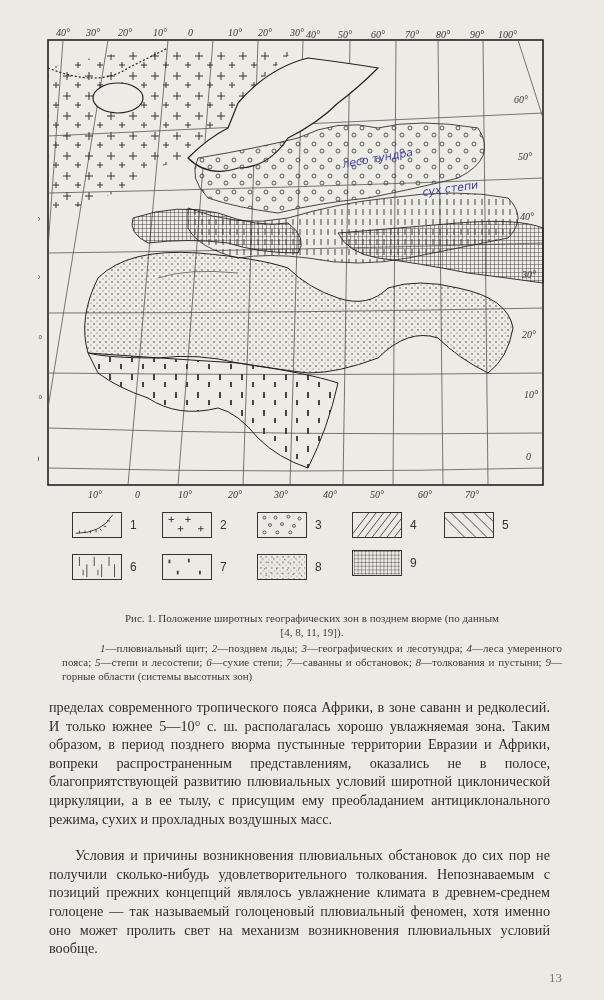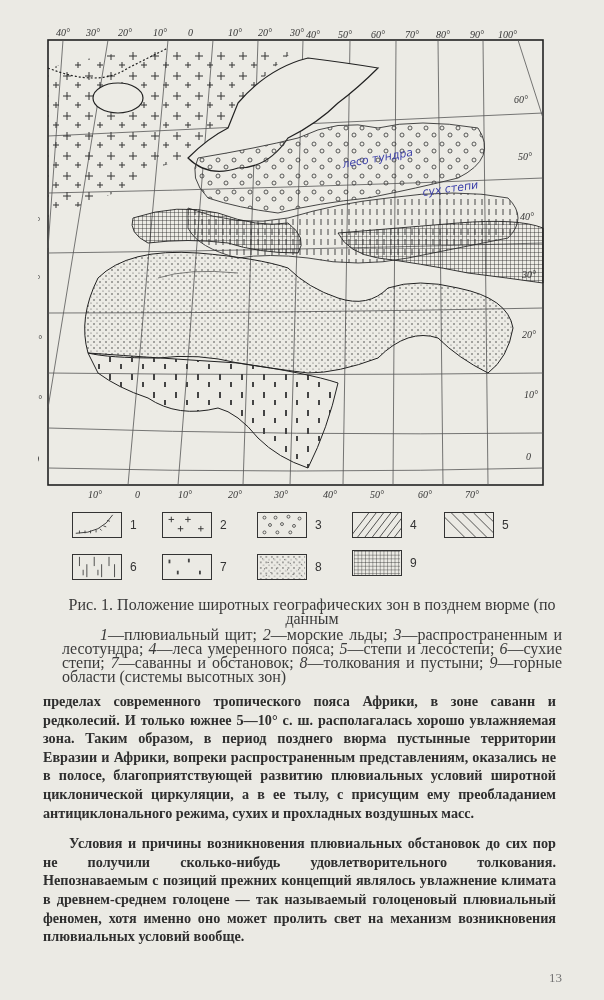--- a/index.html
+++ b/index.html
@@ -11,26 +11,26 @@
     position:relative;
   }
   .map-wrap { position:absolute; left:38px; top:28px; width:520px; height:475px; }
   .map-wrap svg { width:100%; height:100%; display:block; }
   .axlab { font-family:"Liberation Serif",serif; font-style:italic; font-size:10px; fill:#333; }
   .legend { position:absolute; left:72px; top:510px; width:480px; height:80px; }
   .legend-item { position:absolute; display:flex; align-items:center; }
   .legend-box { width:50px; height:26px; border:1.6px solid #333; box-sizing:border-box; background:#ebeae4; overflow:hidden; }
   .legend-box svg { width:100%; height:100%; display:block; }
   .legend-num { font-family:"Liberation Sans",sans-serif; font-size:12px; margin-left:8px; color:#333; }
-  .caption { position:absolute; left:62px; width:500px; font-size:16px; line-height:14px; color:#3a3a3a; }
+  .caption { position:absolute; left:62px; width:500px; font-size:11px; line-height:14px; color:#3a3a3a;margin-top:13px; }
   .cap-title { top:598px; text-align:center; }
   .cap-legend { top:628px; text-align:justify; text-indent:38px; }
   .cap-legend i { font-style:italic; }
   .body-text { position:absolute; left:31px; width:537px; font-size:14.2px; line-height:18.6px; text-align:justify; color:#2e2e2e; }
-  .body-text p { margin:12px;font-weight:bold; }
+  .body-text p { margin:18px; }
   .body-text p.indent { text-indent:26px; }
   .page-num { position:absolute; left:549px; top:970px; font-size:13px; color:#737373; }
 </style>
 </head>
 <body>
 
 <div class="map-wrap">
   <svg viewBox="0 0 520 475">
     <defs>
       <pattern id="pCross" width="22" height="20" patternUnits="userSpaceOnUse">
@@ -270,23 +270,24 @@
       <svg viewBox="0 0 50 26">
           <rect width="50" height="26" fill="url(#pGrid)"></rect>
         </svg>
     </div>
     <span class="legend-num">9</span>
   </div>
 </div>
 
 <div class="caption cap-title">
   <div>Рис. 1. Положение широтных географических зон в позднем вюрме (по данным</div>
+  <div>[4, 8, 11, 19]).</div>
 </div>
 <div class="caption cap-legend">
-  <i>1</i><span>—плювиальный щит; </span><i>2</i><span>—морские льды; </span><i>3</i><span>—распространенным и лесотундра; </span><i>4</i><span>—леса умеренного пояса; </span><i>5</i><span>—степи и лесостепи; </span><i>6</i><span>—сухие степи; </span><i>7</i><span>—саванны и обстановок; </span><i>8</i><span>—толкования и пустыни; </span><i>9</i><span>—горные области (системы высотных зон)</span>
+  <i>1</i><span>—плювиальный щит; </span><i>2</i><span>—позднем льды; </span><i>3</i><span>—географических и лесотундра; </span><i>4</i><span>—леса умеренного пояса; </span><i>5</i><span>—степи и лесостепи; </span><i>6</i><span>—сухие степи; </span><i>7</i><span>—саванны и обстановок; </span><i>8</i><span>—толкования и пустыни; </span><i>9</i><span>—горные области (системы высотных зон)</span>
 </div>
 
 <div class="body-text" style="top:680px;">
   <p>пределах современного тропического пояса Африки, в зоне саванн и редколесий. И только южнее 5—10° с. ш. располагалась хорошо увлажняемая зона. Таким образом, в период позднего вюрма пустынные территории Евразии и Африки, вопреки распространенным представлениям, оказались не в полосе, благоприятствующей развитию плювиальных условий широтной циклонической циркуляции, а в ее тылу, с присущим ему преобладанием антициклонального режима, сухих и прохладных воздушных масс.</p>
   <p class="indent">Условия и причины возникновения плювиальных обстановок до сих пор не получили сколько-нибудь удовлетворительного толкования. Непознаваемым с позиций прежних концепций являлось увлажнение климата в древнем-среднем голоцене — так называемый голоценовый плювиальный феномен, хотя именно оно может пролить свет на механизм возникновения плювиальных условий вообще.</p>
 </div>
 
 <div class="page-num">13</div>
 
 </body></html>

